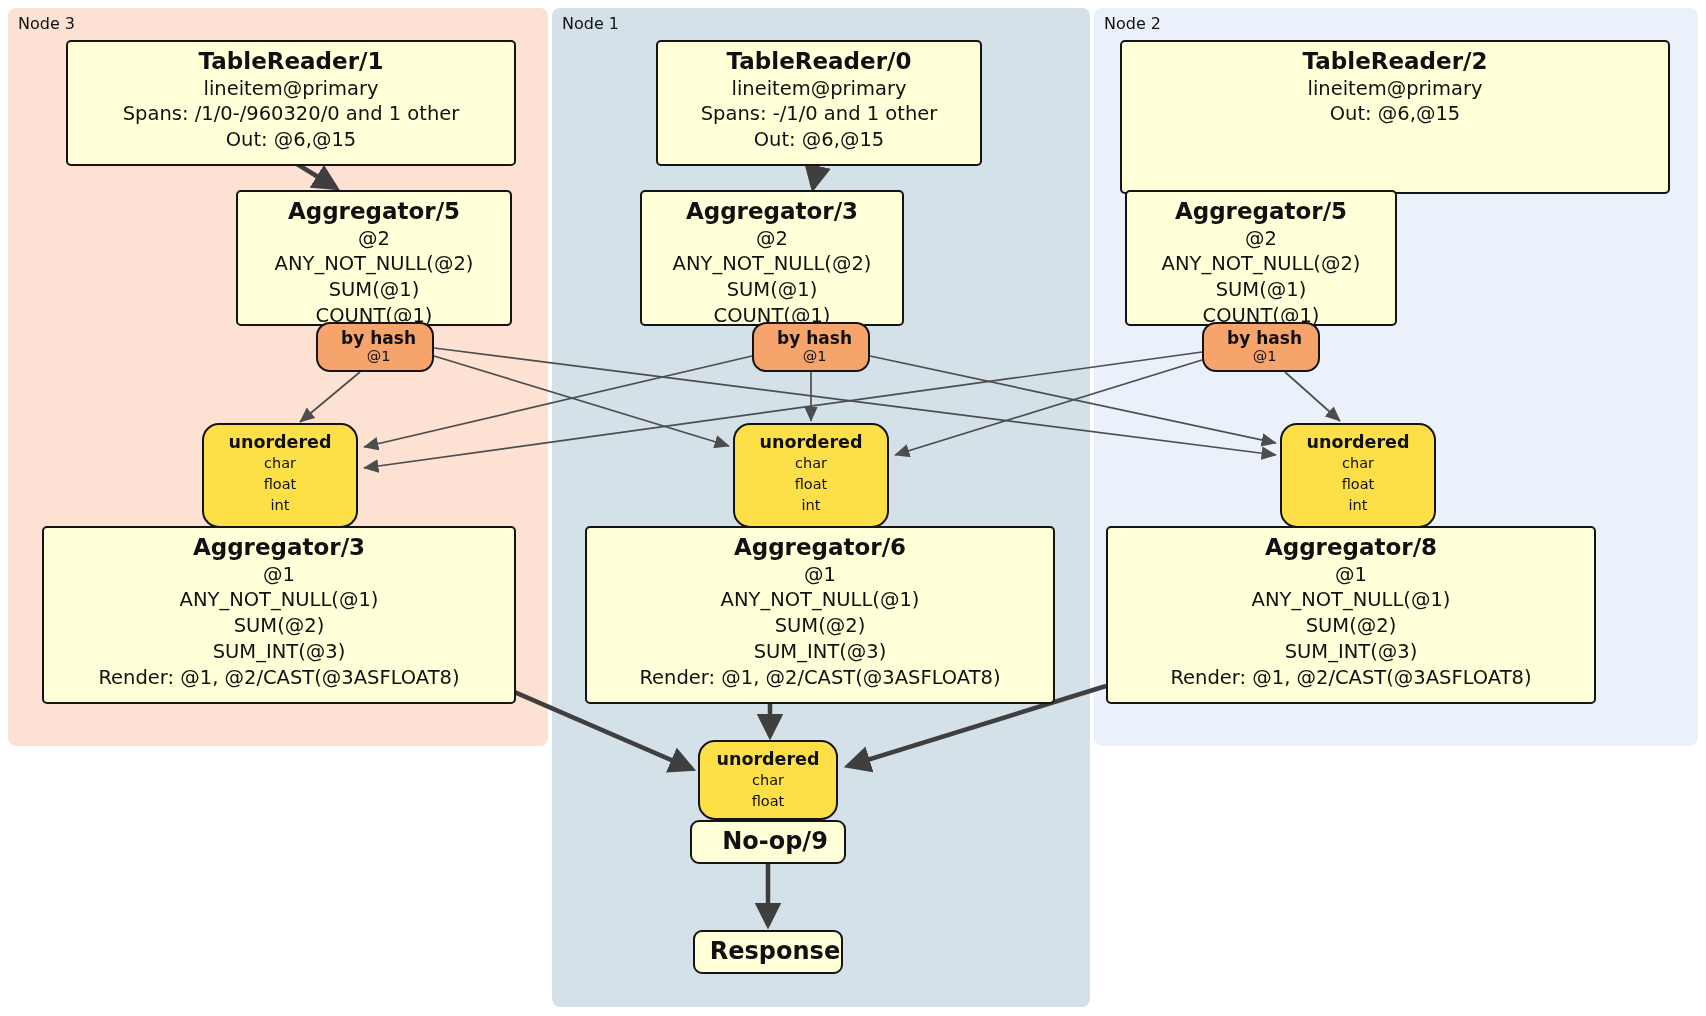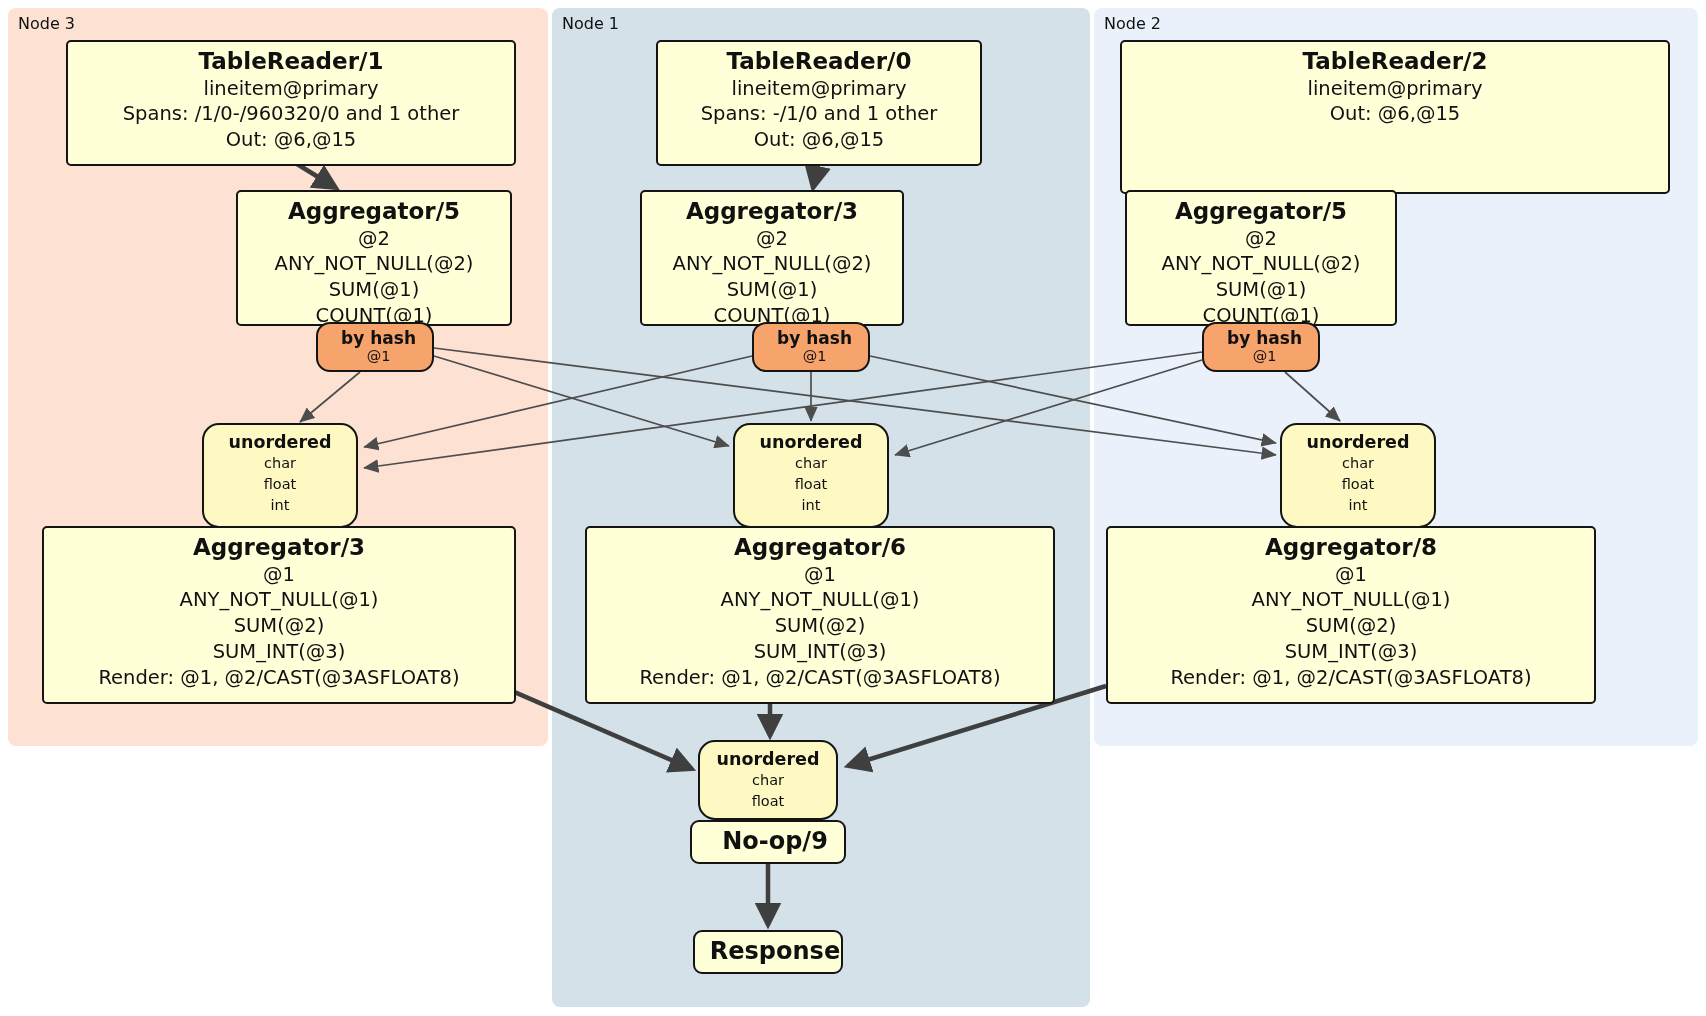--- a/index.html
+++ b/index.html
@@ -8,21 +8,21 @@
   .region{position:absolute;border-radius:8px;}
   .region-label{position:absolute;top:6px;left:10px;font-size:16px;color:#111;}
   .edges{position:absolute;top:0;left:0;width:1706px;height:1016px;z-index:2;}
   .box{position:absolute;z-index:3;text-align:center;box-sizing:border-box;}
   .pbox{background:#ffffd8;border:2px solid #141414;border-radius:5px;padding-top:5px;}
   .pbox .title{font-weight:bold;font-size:23px;line-height:1.25;}
   .pbox .line{font-size:19.5px;line-height:1.32;}
   .router{background:#f7a46c;border:2px solid #141414;border-radius:14px;padding-left:7px;}
   .router .title{font-weight:bold;font-size:17px;line-height:1.2;margin-top:4px;}
   .router .sub{font-size:14.5px;line-height:1.2;}
-  .sync{background:#fef9c3;border:2px solid #141414;border-radius:17px;}
+  .sync{background:#fde047;border:2px solid #141414;border-radius:17px;}
   .sync .title{font-weight:bold;font-size:17.5px;line-height:1.2;margin-top:7px;}
   .sync .line{font-size:14.5px;line-height:1.45;}
   .miniyellow{background:#ffffd8;border:2px solid #141414;border-radius:9px;padding-left:14px;}
   .miniyellow .title{font-weight:bold;font-size:24px;line-height:1.6;}
 </style>
 </head>
 <body>
 
 <div class="canvas">
 

